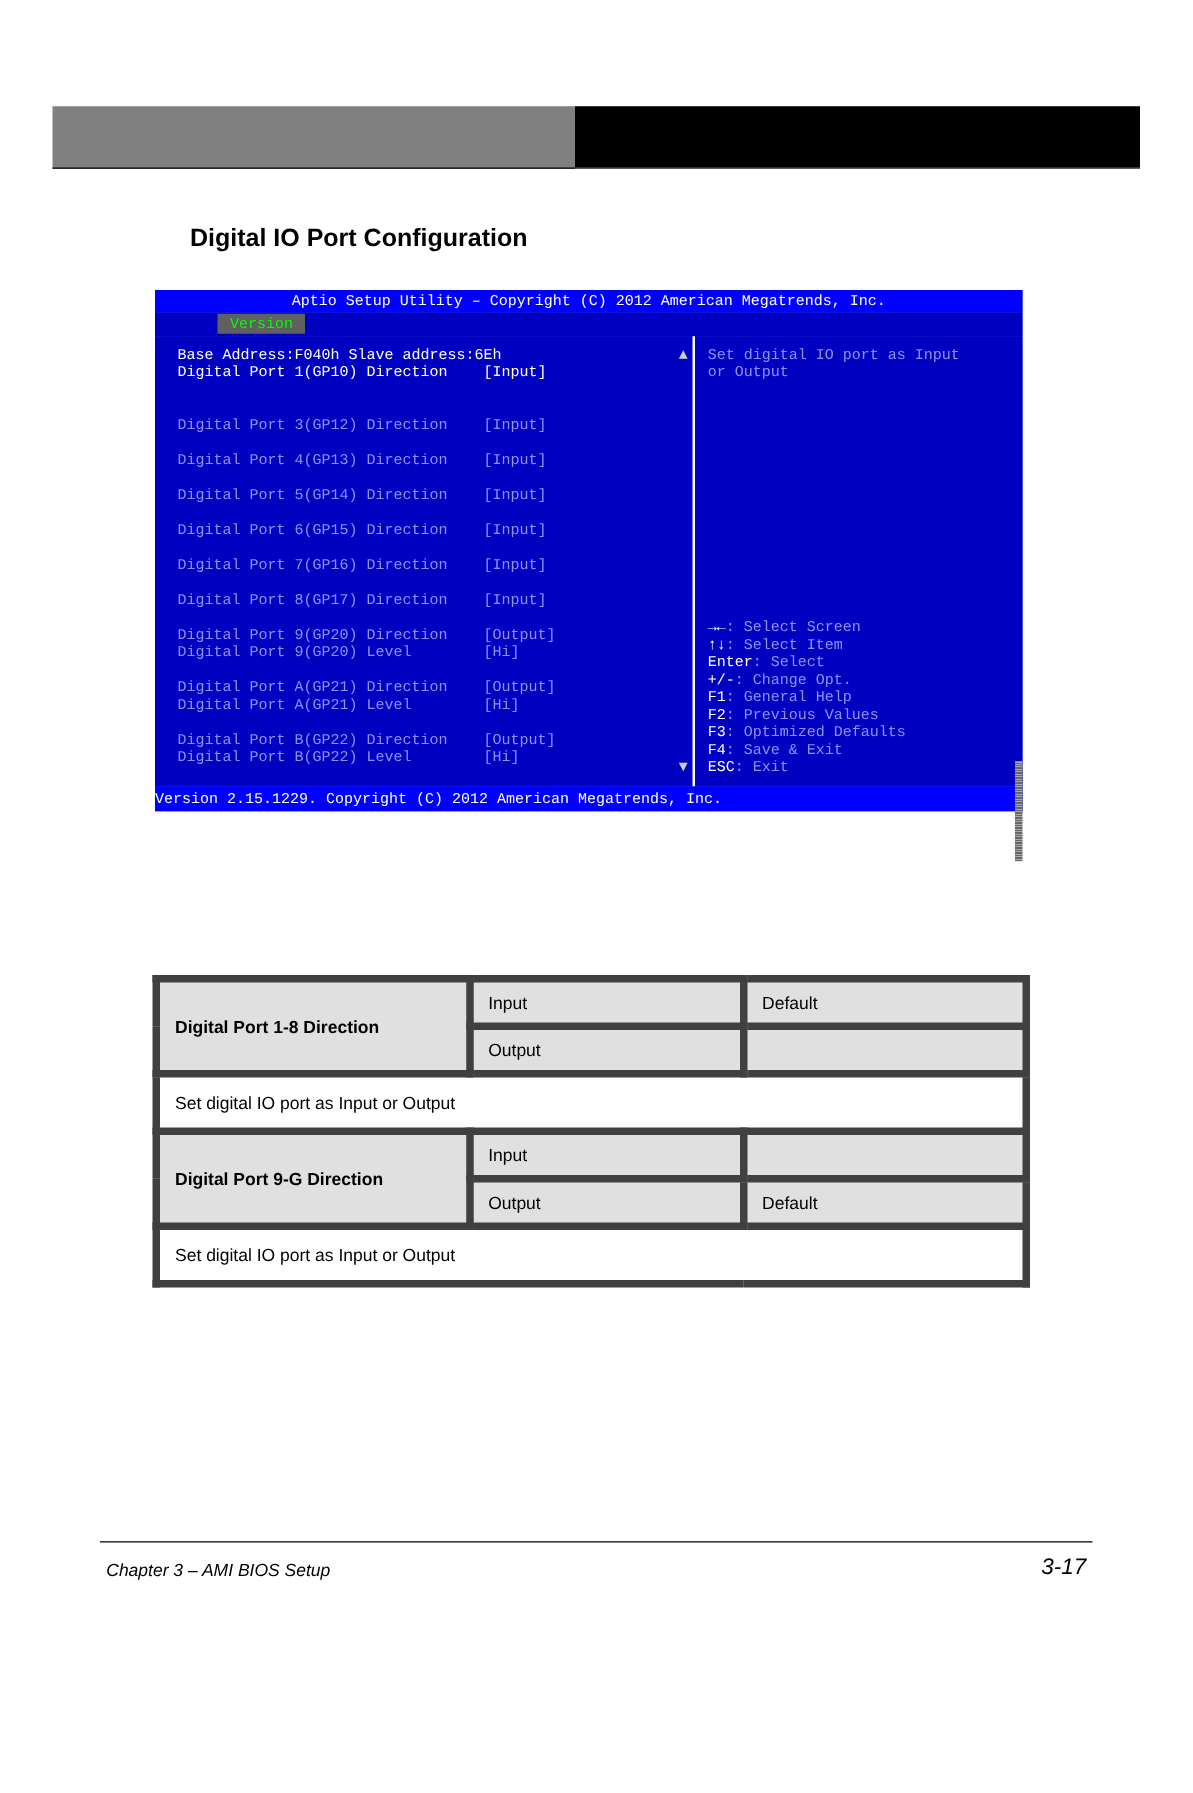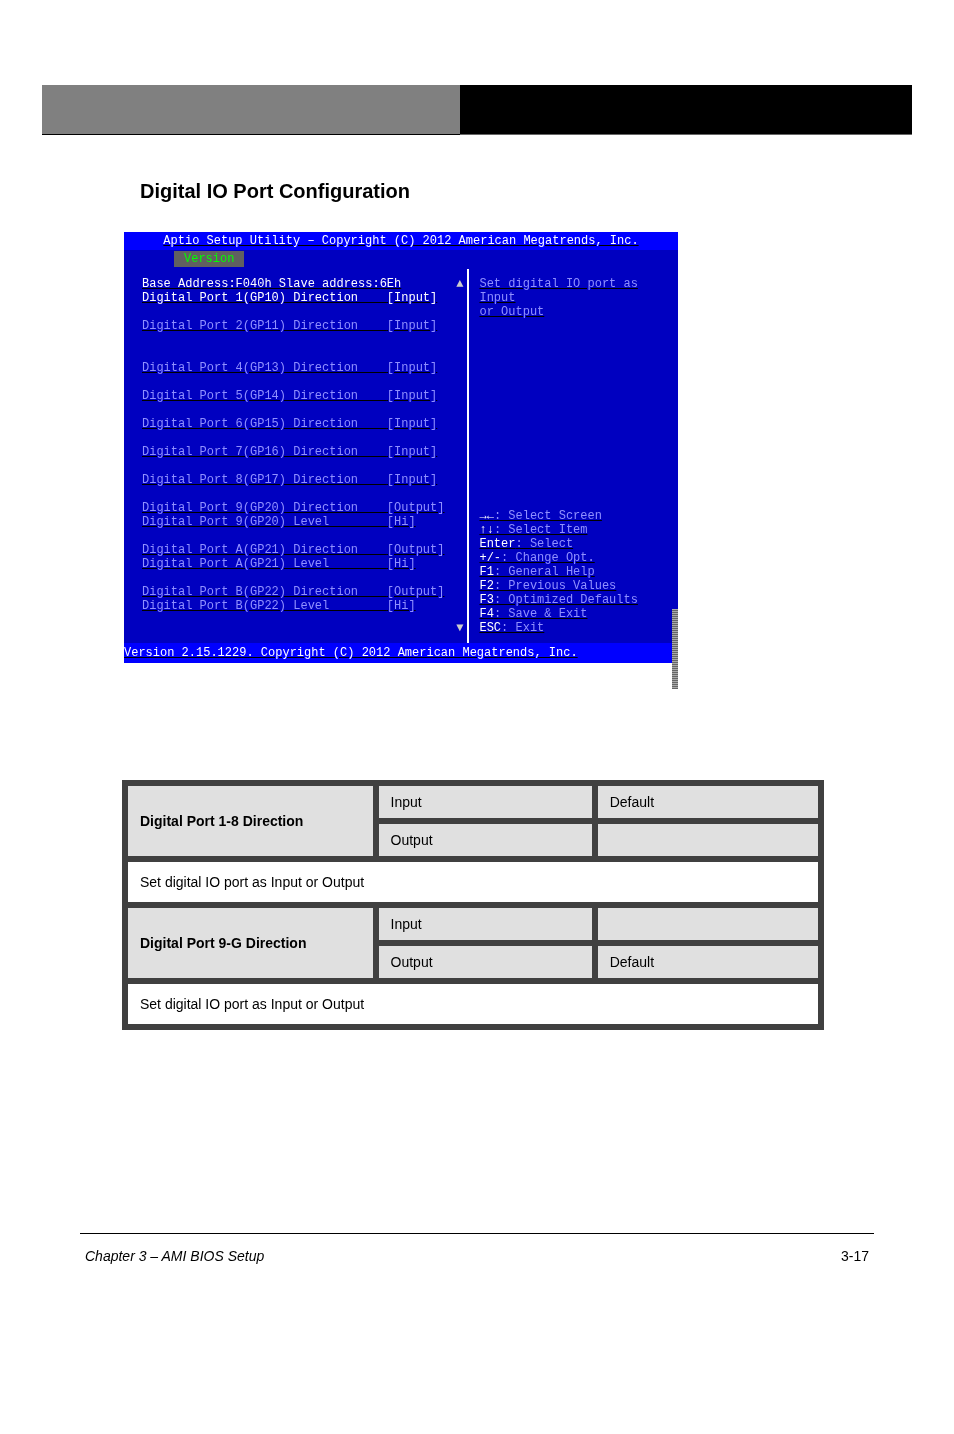--- a/index.html
+++ b/index.html
@@ -24,34 +24,33 @@
     border-bottom: 1px solid #000;
   }
   .header-right {
     width: 52%;
     background: #000000;
     border-bottom: 1px solid #666;
   }
   .section-heading {
     position: absolute;
     top: 180px;
-    left: 140px;
+    left: 152px;
     font-size: 20px;
     font-weight: bold;
     color: #000;
   }
   .bios-window {
     position: absolute;
     top: 232px;
     left: 124px;
-    width: 554px;
+    width: 694px;
     background: #1d4ed8;
     font-family: "Courier New", monospace;
     font-size: 12px;
-    text-decoration: underline;
   }
   .bios-titlebar {
     background: #0000ff;
     color: #ffffff;
     text-align: center;
     padding: 2px 0;
     font-size: 12px;
   }
   .bios-tabs {
     background: #0000c0;
@@ -123,21 +122,22 @@
     position: absolute;
     bottom: 170px;
     left: 85px;
     font-style: italic;
     font-size: 14px;
   }
   .footer-right {
     position: absolute;
     bottom: 170px;
     right: 85px;
-    font-size: 14px;
+    font-style: italic;
+    font-size: 18px;
   }
 </style>
 </head>
 <body>
 
 <div class="header-bar">
   <div class="header-left"></div>
   <div class="header-right"></div>
 </div>
 
@@ -148,22 +148,22 @@
   <div class="bios-tabs">
     <span class="bios-tab-active">Version</span>
   </div>
   <div class="bios-body">
     <div class="bios-left">
       <span class="scroll-arrow-up">▲</span>
       <div class="bios-line-hl">Base Address:F040h  Slave address:6Eh</div>
       <div id="bios-rows">
           <div class="bios-line-hl"><span style="white-space: pre;">Digital Port 1(GP10) Direction    </span><span class="val-hl">[Input]</span></div>
           <div class="bios-spacer"></div>
-          <div class="bios-line"><span style="white-space: pre;">Digital Port 2(GP11) Direction    </span><span class="">[Input]</span></div>
-          <div class="bios-spacer"></div>
+          <div class="bios-spacer"></div>
+          <div class="bios-line"><span style="white-space: pre;">Digital Port 3(GP12) Direction    </span><span class="">[Input]</span></div>
           <div class="bios-spacer"></div>
           <div class="bios-line"><span style="white-space: pre;">Digital Port 4(GP13) Direction    </span><span class="">[Input]</span></div>
           <div class="bios-spacer"></div>
           <div class="bios-line"><span style="white-space: pre;">Digital Port 5(GP14) Direction    </span><span class="">[Input]</span></div>
           <div class="bios-spacer"></div>
           <div class="bios-line"><span style="white-space: pre;">Digital Port 6(GP15) Direction    </span><span class="">[Input]</span></div>
           <div class="bios-spacer"></div>
           <div class="bios-line"><span style="white-space: pre;">Digital Port 7(GP16) Direction    </span><span class="">[Input]</span></div>
           <div class="bios-spacer"></div>
           <div class="bios-line"><span style="white-space: pre;">Digital Port 8(GP17) Direction    </span><span class="">[Input]</span></div>

